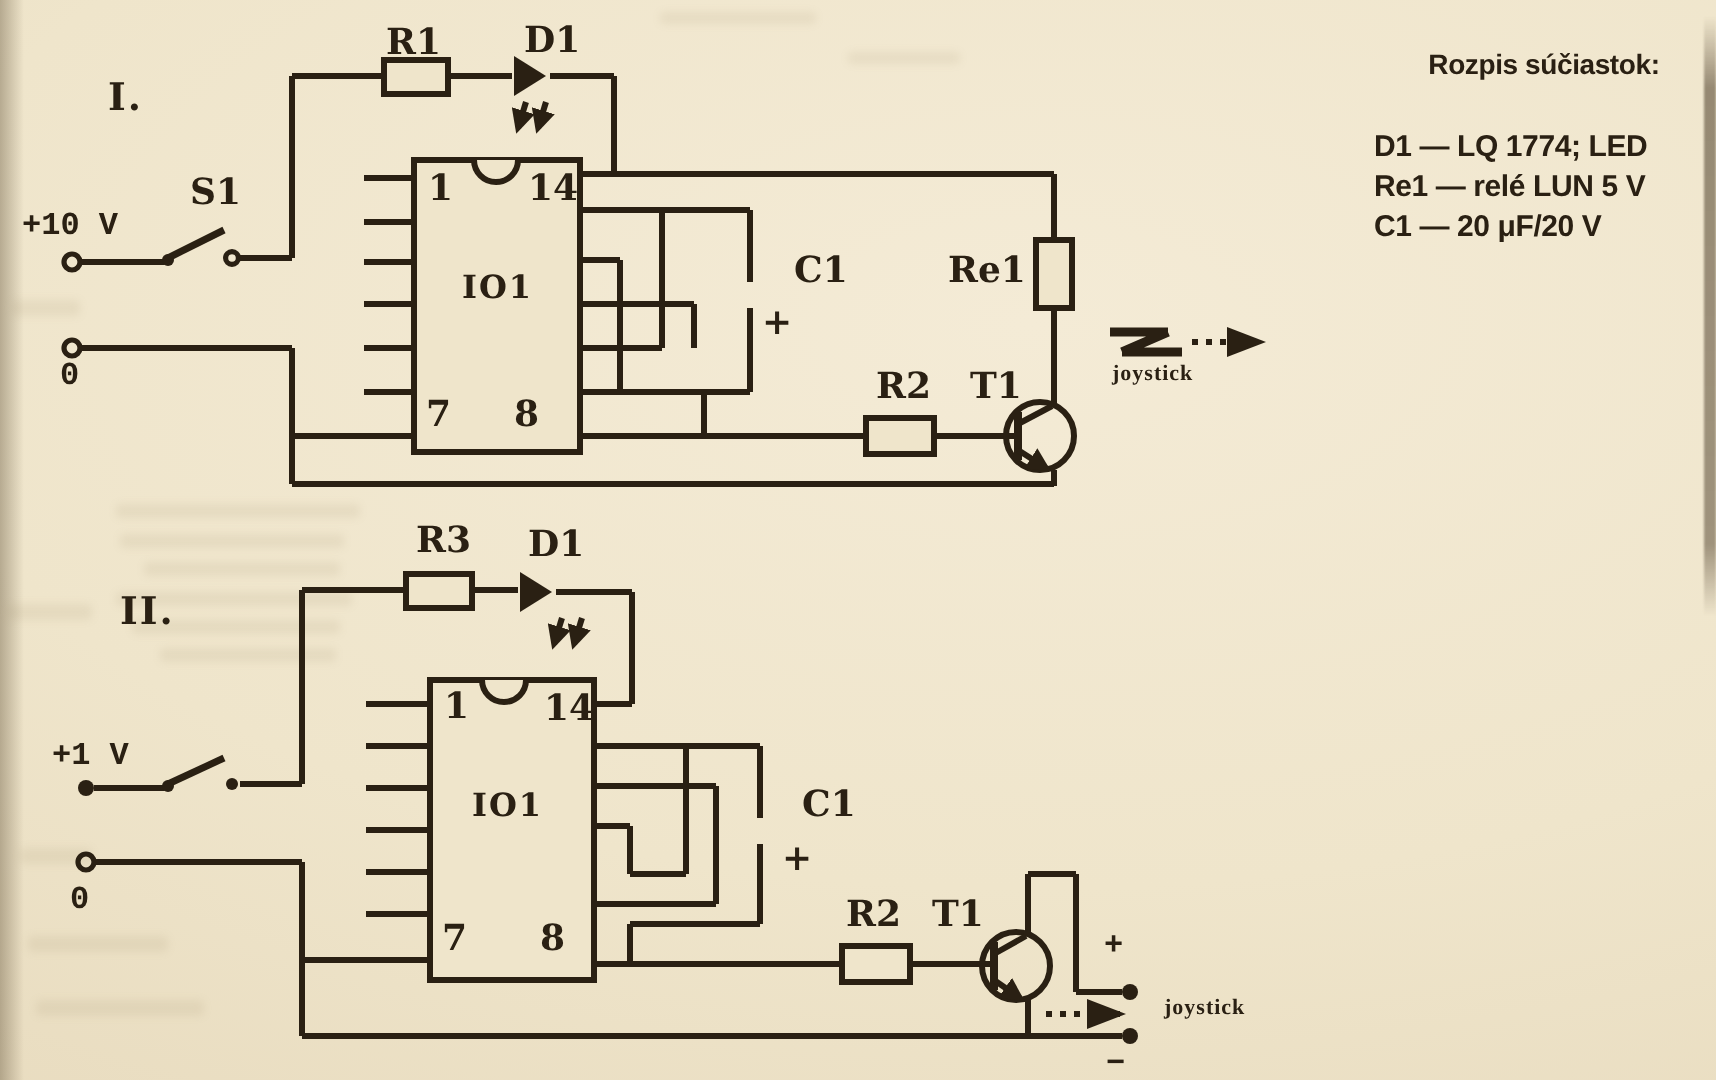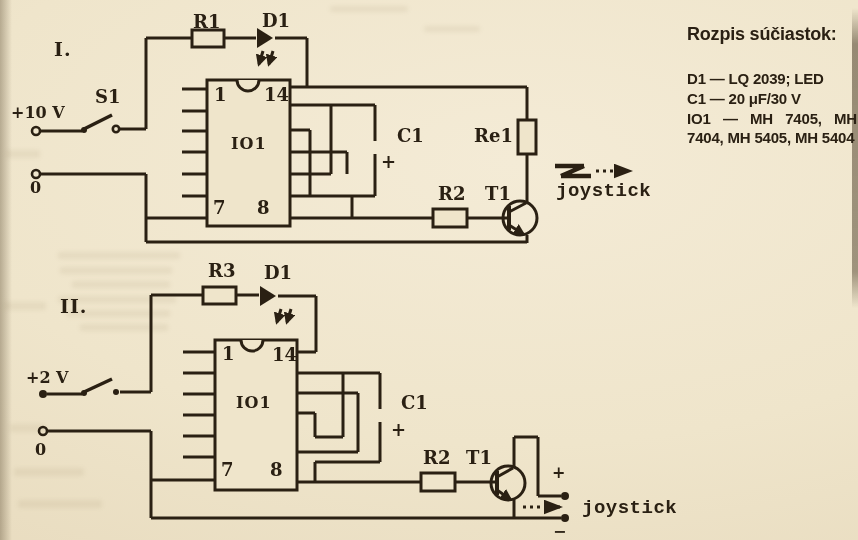--- a/index.html
+++ b/index.html
@@ -19,27 +19,27 @@
   .w{fill:none;stroke:var(--ink);stroke-width:3;stroke-linecap:butt;}
   .w35{stroke-width:3.5;} .w4{stroke-width:4;} .w45{stroke-width:4.5;}
   .fillink{fill:var(--ink);stroke:none;}
   .ring{fill:none;stroke:var(--ink);stroke-width:2.6;}
   .dotfill{fill:var(--ink);stroke:none;}
   .boxfill{fill:var(--paper);}
   .dash{stroke-dasharray:3 4;}
   .mk{fill:var(--ink);}
   .lbl{position:absolute;color:var(--ink);font-family:"DejaVu Serif",serif;
        font-weight:700;font-size:18px;line-height:1;white-space:nowrap;}
-  .s16{font-size:16px;}
+  .s16{font-size:16px;font-family:Liberation Mono, monospace;}
   .idx{font-size:19px;letter-spacing:1px;}
   .icname{font-size:16px;letter-spacing:1px;}
-  .mono{font-family:Liberation Mono, monospace;font-size:19px;font-weight:700;letter-spacing:.5px;}
+  .mono{font-family:Liberation Serif, serif;font-size:11px;font-weight:700;letter-spacing:.5px;}
   .parts{position:absolute;left:687px;top:24px;width:170px;color:var(--ink);
          font-family:"Liberation Sans",sans-serif;font-weight:700;}
-  .parts .title{font-size:18px;letter-spacing:-.2px;margin:0 0 24px 0;}
+  .parts .title{font-size:14px;letter-spacing:-.2px;margin:0 0 24px 0;text-align:center;}
   .parts .item{font-size:15px;line-height:19px;margin:0 0 1px 0;
                text-align:justify;letter-spacing:-.2px;}
 </style>
 </head>
 <body>
 
 <div class="page">
 
   <div class="gutter-left"></div>
   <div class="edge-right"></div>
@@ -215,37 +215,37 @@
   <span class="lbl" style="left:213px;top:199px">7</span>
   <span class="lbl" style="left:257px;top:199px">8</span>
   <span class="lbl" style="left:397px;top:127px">C1</span>
   <span class="lbl" style="left:381px;top:153px">+</span>
   <span class="lbl" style="left:474px;top:127px">Re1</span>
   <span class="lbl" style="left:438px;top:185px">R2</span>
   <span class="lbl" style="left:485px;top:185px">T1</span>
   <span class="lbl mono" style="left:556px;top:182px">joystick</span>
 
   <span class="lbl idx" style="left:60px;top:297px">II.</span>
-  <span class="lbl s16" style="left:26px;top:370px">+2 V</span>
+  <span class="lbl s16" style="left:26px;top:370px">+1 V</span>
   <span class="lbl s16" style="left:35px;top:442px">0</span>
   <span class="lbl" style="left:208px;top:262px">R3</span>
   <span class="lbl" style="left:264px;top:264px">D1</span>
   <span class="lbl" style="left:222px;top:345px">1</span>
   <span class="lbl" style="left:272px;top:346px">14</span>
   <span class="lbl icname" style="left:236px;top:395px">IO1</span>
   <span class="lbl" style="left:221px;top:461px">7</span>
   <span class="lbl" style="left:270px;top:461px">8</span>
   <span class="lbl" style="left:401px;top:394px">C1</span>
   <span class="lbl" style="left:391px;top:421px">+</span>
   <span class="lbl" style="left:423px;top:449px">R2</span>
   <span class="lbl" style="left:466px;top:449px">T1</span>
   <span class="lbl s16" style="left:552px;top:465px">+</span>
   <span class="lbl s16" style="left:553px;top:524px">−</span>
   <span class="lbl mono" style="left:582px;top:499px">joystick</span>
 
   <div class="parts">
     <div class="title">Rozpis súčiastok:</div>
-    <div class="item">D1 — LQ 2039; LED</div>
-    <div class="item">C1 — 20 μF/30 V</div>
-    <div class="item">IO1 — MH 7405, MH 7404, MH 5405, MH 5404</div>
+    <div class="item">D1 — LQ 1774; LED</div>
+    <div class="item">Re1 — relé LUN 5 V</div>
+    <div class="item">C1 — 20 μF/20 V</div>
   </div>
 
 </div>
 
 </body></html>

